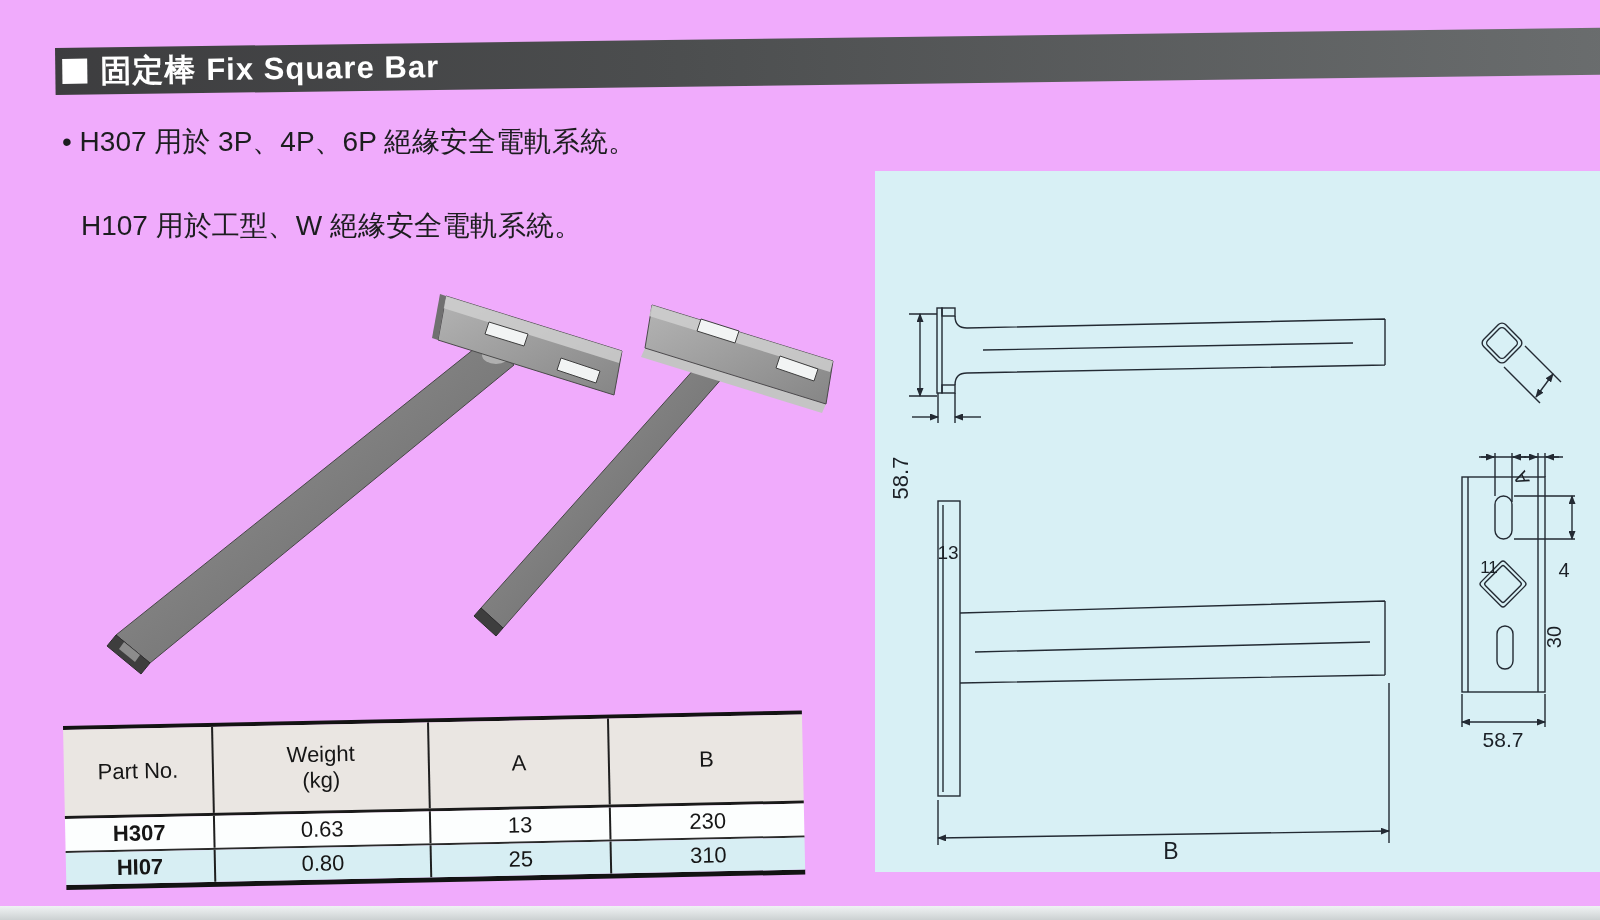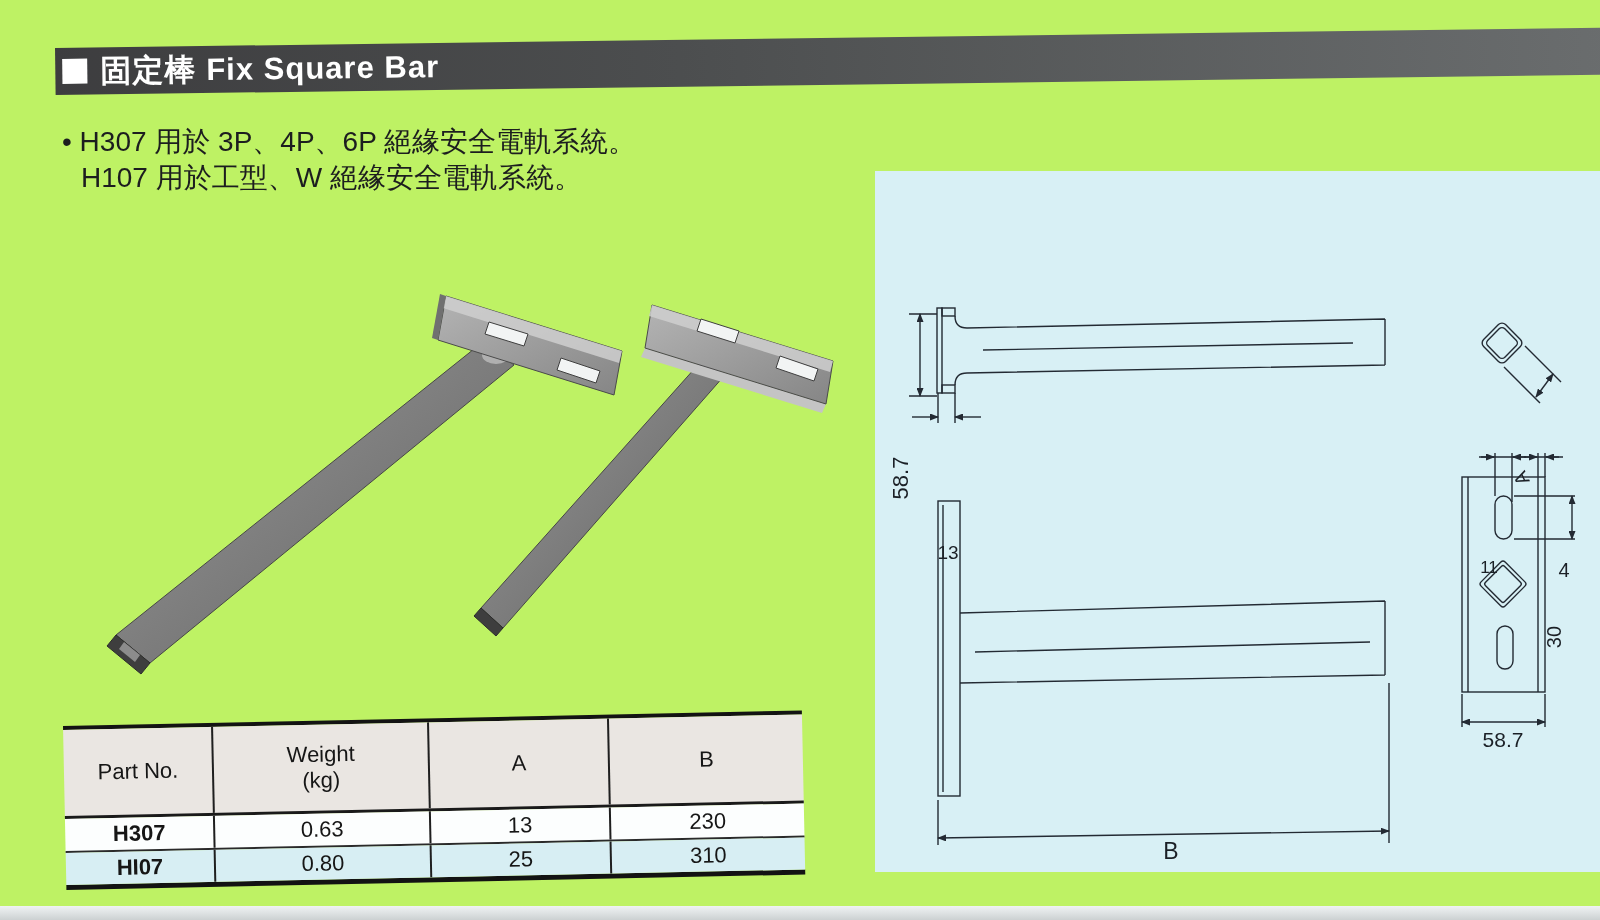--- a/index.html
+++ b/index.html
@@ -1,28 +1,28 @@
 <!DOCTYPE html>
 <html><head>
 <meta charset="utf-8">
 <style>
   html,body{margin:0;padding:0;}
-  .page{position:relative;width:1600px;height:920px;background:#bef264;overflow:hidden;
+  .page{position:relative;width:1600px;height:920px;background:#f0abfc;overflow:hidden;
         font-family:"Liberation Sans",sans-serif;}
   
   .hbar{position:absolute;left:55px;top:48px;width:1560px;height:47px;
         background:linear-gradient(90deg,#3d3d3f 0%,#4c4e4f 40%,#6a6d6e 100%);
         transform:rotate(-0.75deg);transform-origin:0 0;
         display:flex;align-items:center;gap:13px;padding-left:7px;box-sizing:border-box;}
   .hsq{width:25px;height:25px;background:#ffffff;flex:0 0 auto;}
   .htitle{color:#ffffff;font-weight:bold;font-size:31px;letter-spacing:1px;white-space:nowrap;}
   .htitle .zh{margin-right:10px;}
   
   .notes{position:absolute;left:62px;top:124px;font-size:28px;color:#1c1d1f;line-height:36px;}
-  .notes .l2{padding-left:19px;}
+  .notes .l2{padding-left:19px;margin-top:48px;}
   
   .photo{position:absolute;left:80px;top:255px;}
   
   .panel{position:absolute;left:875px;top:171px;width:725px;height:701px;background:#d8f0f5;}
   .panel svg text{fill:#1b2026;font-family:"Liberation Sans",sans-serif;}
   
   .tblwrap{position:absolute;left:63px;top:726px;width:739px;
            transform:rotate(-1.2deg);transform-origin:0 0;}
   .tbl{width:100%;border-top:4px solid #131313;border-bottom:5px solid #131313;box-sizing:border-box;}
   .thead{display:flex;height:86px;background:#eae6e2;border-bottom:3px solid #1a1a1a;}

